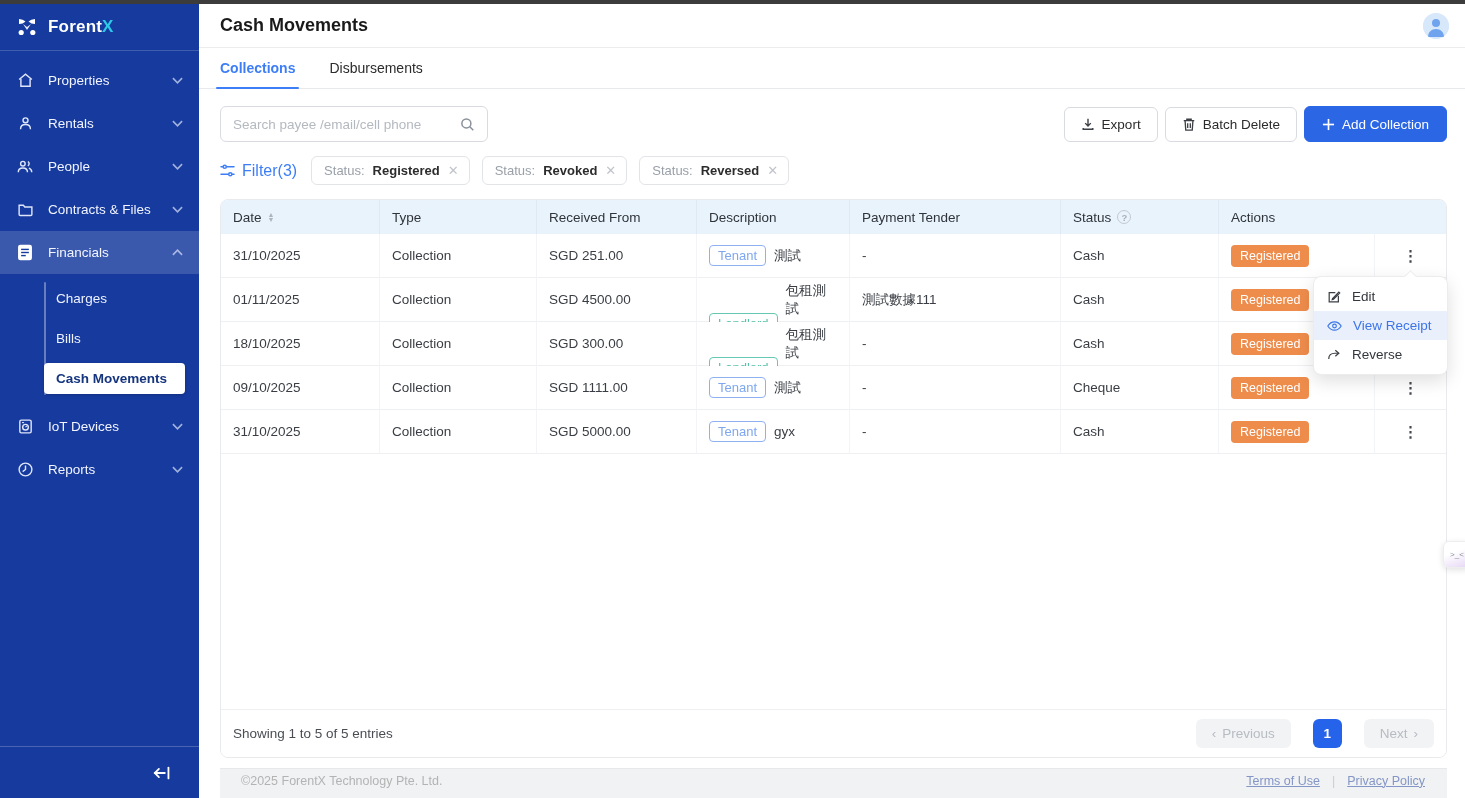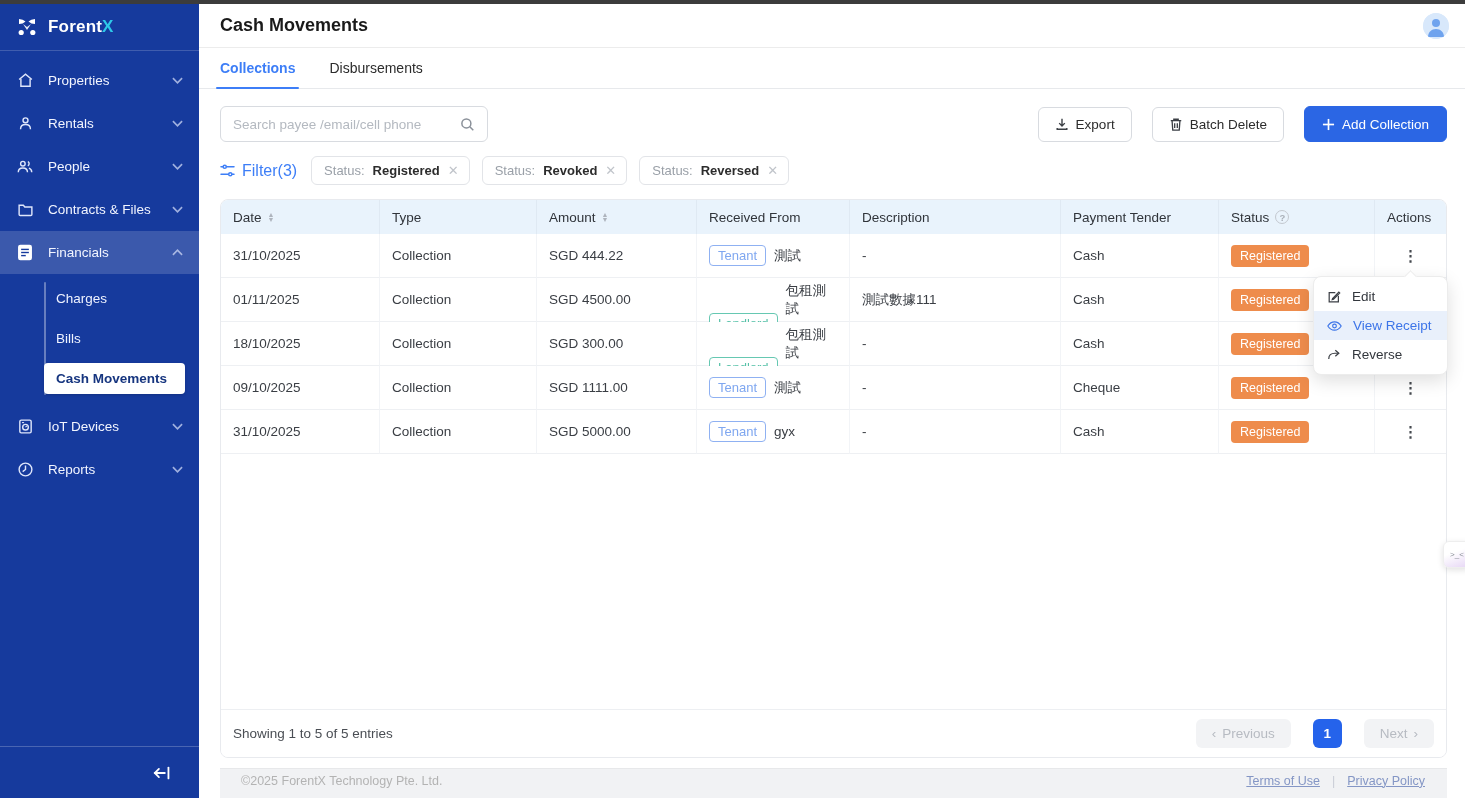--- a/index.html
+++ b/index.html
@@ -37,21 +37,21 @@
   .tabbar { height:41px; flex:none; display:flex; align-items:stretch; gap:34px; padding:0 21px; border-bottom:1px solid #e7e9ec; background:#fff; }
   .tab { display:flex; align-items:center; font-size:14px; color:#2c2c2c; cursor:pointer; position:relative; }
   .tab.active { color:#3d7ef7; font-weight:600; }
   .tab.active::after { content:""; position:absolute; left:-4px; right:-4px; bottom:-1px; height:2px; background:#3d7ef7; border-radius:1px; }
 
   .content { flex:1; display:flex; flex-direction:column; padding:17px 18px 0 21px; min-height:0; }
   .toolbar { display:flex; align-items:center; justify-content:space-between; flex:none; }
   .search-box { width:268px; height:36px; border:1px solid #d8dbe0; border-radius:6px; display:flex; align-items:center; padding:0 12px; background:#fff;gap:25px; }
   .search-box input { flex:1; border:none; outline:none; font-size:13.5px; color:#333; font-family:"Liberation Sans", sans-serif; background:transparent; }
   .search-box input::placeholder { color:#b4b9c0; }
-  .toolbar-right { display:flex; align-items:center; gap:20px; }
+  .toolbar-right { display:flex; align-items:center; gap:7px; }
   .btn { height:35px; border-radius:6px; display:flex; align-items:center; gap:7px; padding:0 16px; font-size:13.5px; cursor:pointer; border:1px solid #d8dbe0; background:#fff; color:#2c2c2c; font-weight:500; }
   .btn.primary { background:#2b66e4; border-color:#2b66e4; color:#fff; height:36px; padding:0 17px; }
 
   .filter-row { display:flex; align-items:center; gap:12px; margin-top:14px; flex:none; }
   .filter-toggle { display:flex; align-items:center; gap:7px; color:#3d7ef7; font-size:16px; cursor:pointer; margin-right:2px; }
   .chip { display:flex; align-items:center; gap:8px; height:29px; border:1px solid #e2e4e8; border-radius:6px; padding:0 10px 0 12px; font-size:13px; background:#fff; }
   .chip .pfx { color:#9aa0a8; }
   .chip .val { color:#2c2c2c; font-weight:700; }
   .chip .x { color:#c0c4ca; font-size:13px; cursor:pointer; }
 
@@ -348,48 +348,41 @@
                 <span>Date</span>
                 <span class="sort">
                   <span>▲</span>
                   <span>▼</span>
                 </span>
               </div>
             <div class="hcell">
                 <span>Type</span>
               </div>
             <div class="hcell">
-                <span>Amount</span>
-                <span class="sort">
-                  <span>▲</span>
-                  <span>▼</span>
-                </span>
-              </div>
-            <div class="hcell">
                 <span>Received From</span>
               </div>
             <div class="hcell">
                 <span>Description</span>
               </div>
             <div class="hcell">
                 <span>Payment Tender</span>
               </div>
             <div class="hcell">
                 <span>Status</span>
                 <span class="help">?</span>
               </div>
             <div class="hcell">
                 <span>Actions</span>
               </div>
           </div>
 
           <div class="grid-row">
             <div class="cell">31/10/2025</div>
             <div class="cell">Collection</div>
-            <div class="cell">SGD 444.22</div>
+            <div class="cell">SGD 251.00</div>
             <div class="cell">
                 <span class="rbadge tenant">Tenant</span>
                 <span>測試</span>
               </div>
             <div class="cell">-</div>
             <div class="cell">Cash</div>
             <div class="cell">
                 <span class="badge-status">Registered</span>
               </div>
             <div class="cell">

